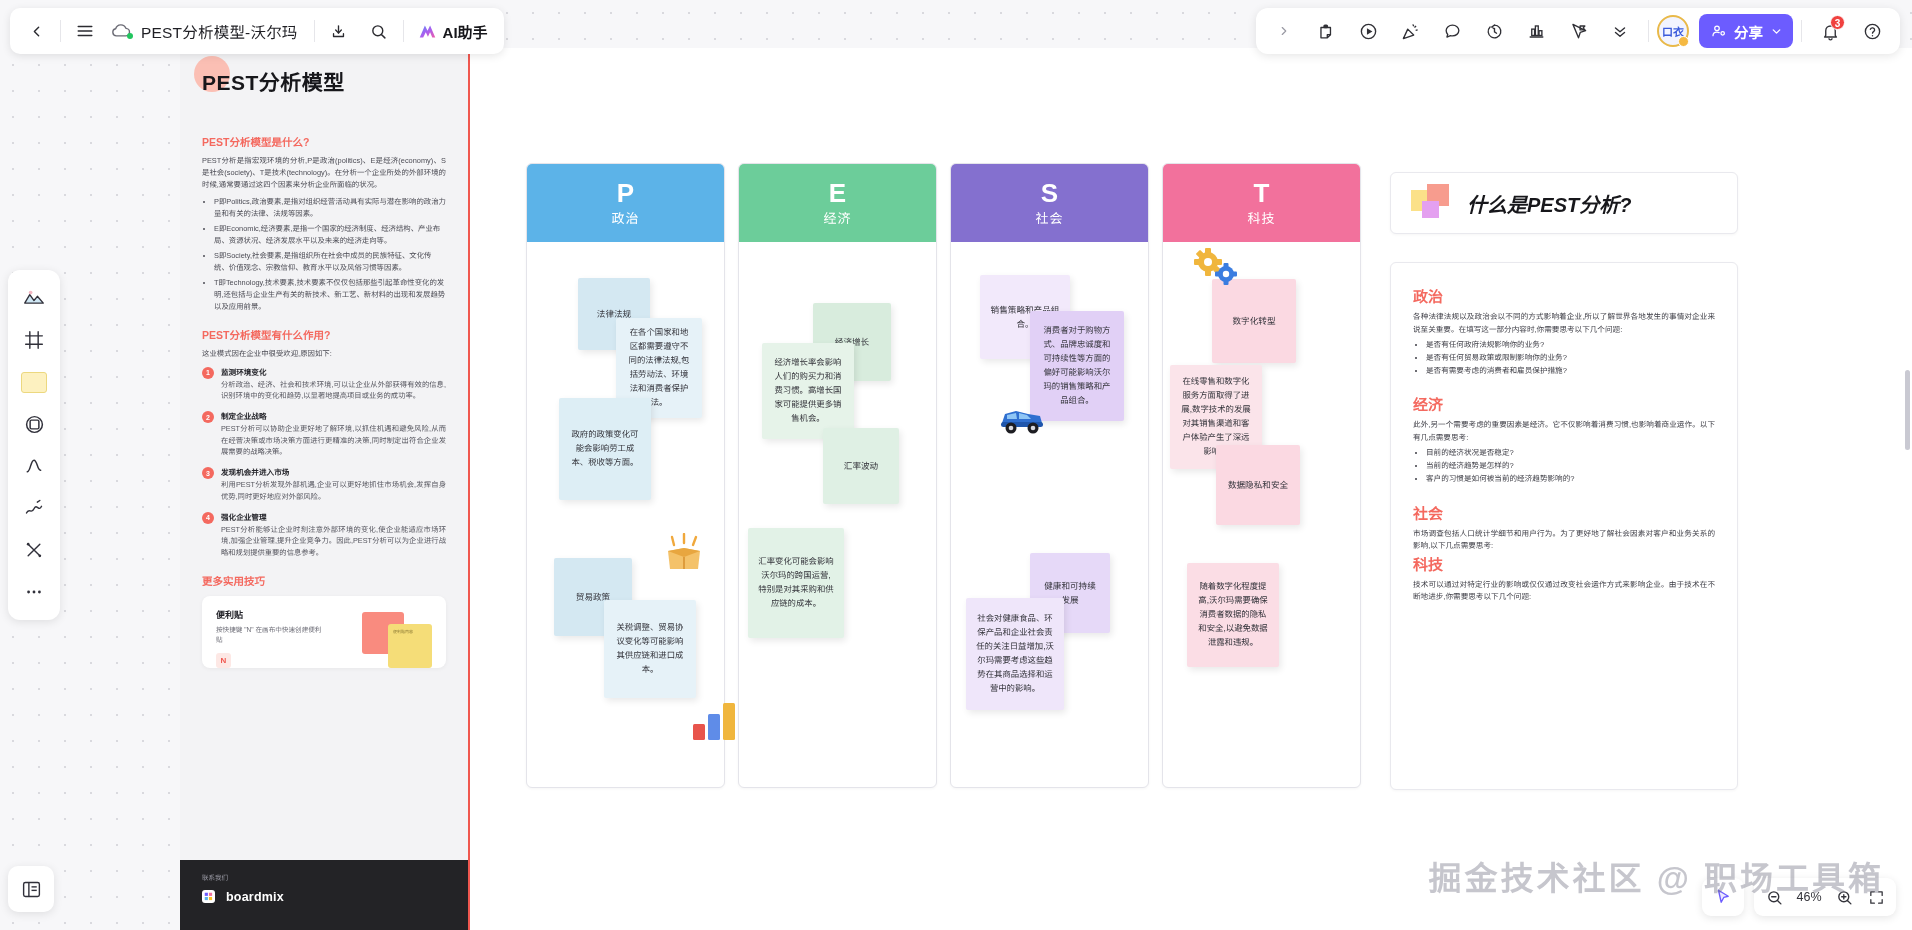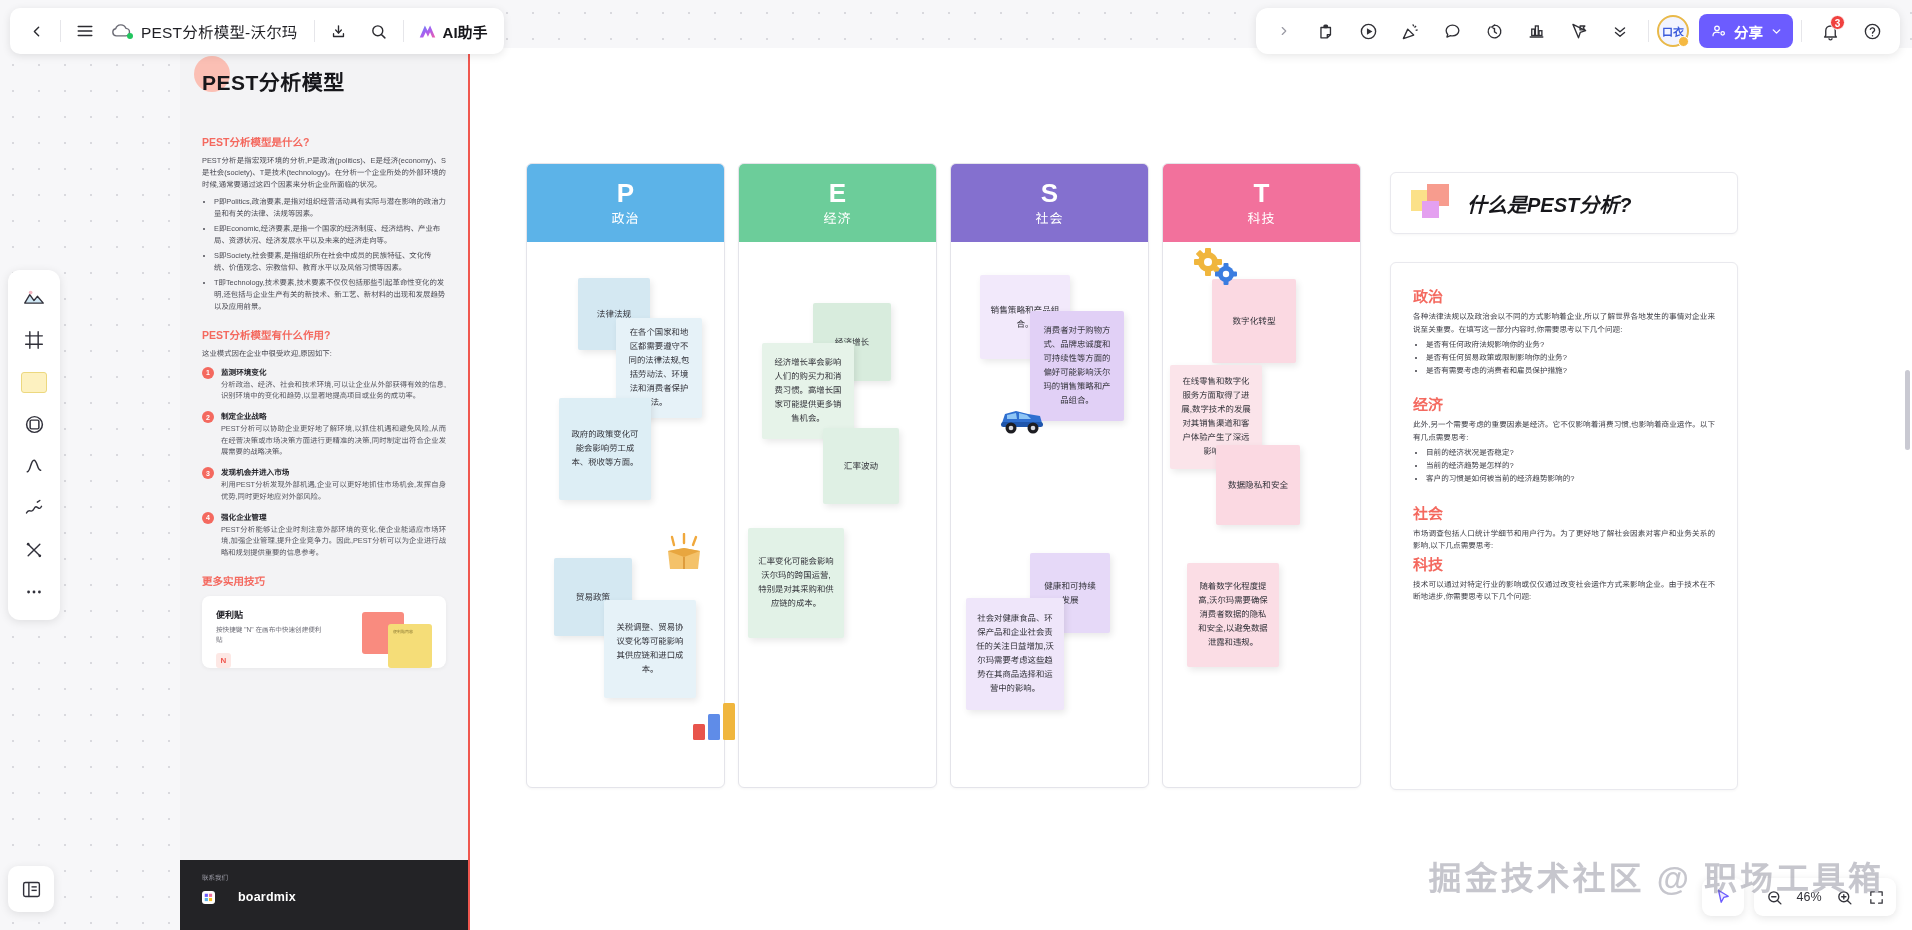--- a/index.html
+++ b/index.html
@@ -167,21 +167,21 @@
   }
   .tip-sq-yellow-label {
     font-size: 4px; color: #8d7b35; padding: 4px 0 0 5px;
   }
 
   .doc-footer {
     position: absolute; left: 0; bottom: 0; width: 290px; height: 70px;
     background: #232326; padding: 12px 22px; color: #fff;
   }
   .doc-footer-sub { font-size: 6.5px; color: #9a9aa4; margin-bottom: 8px; }
-  .doc-footer-logo { display: flex; align-items: flex-end; gap: 23px; }
+  .doc-footer-logo { display: flex; align-items: flex-start; gap: 11px; }
   .doc-footer-logo-mark {
     width: 13px; height: 13px; border-radius: 3px; background: #fff;
     display: flex; align-items: center; justify-content: center;
   }
   .doc-footer-name { font-size: 12.5px; font-weight: bold; letter-spacing: .2px; }
 
   
   .board { position: absolute; left: 526px; top: 163px; }
   .pest-col {
     position: absolute; top: 0; width: 199px; height: 625px;

